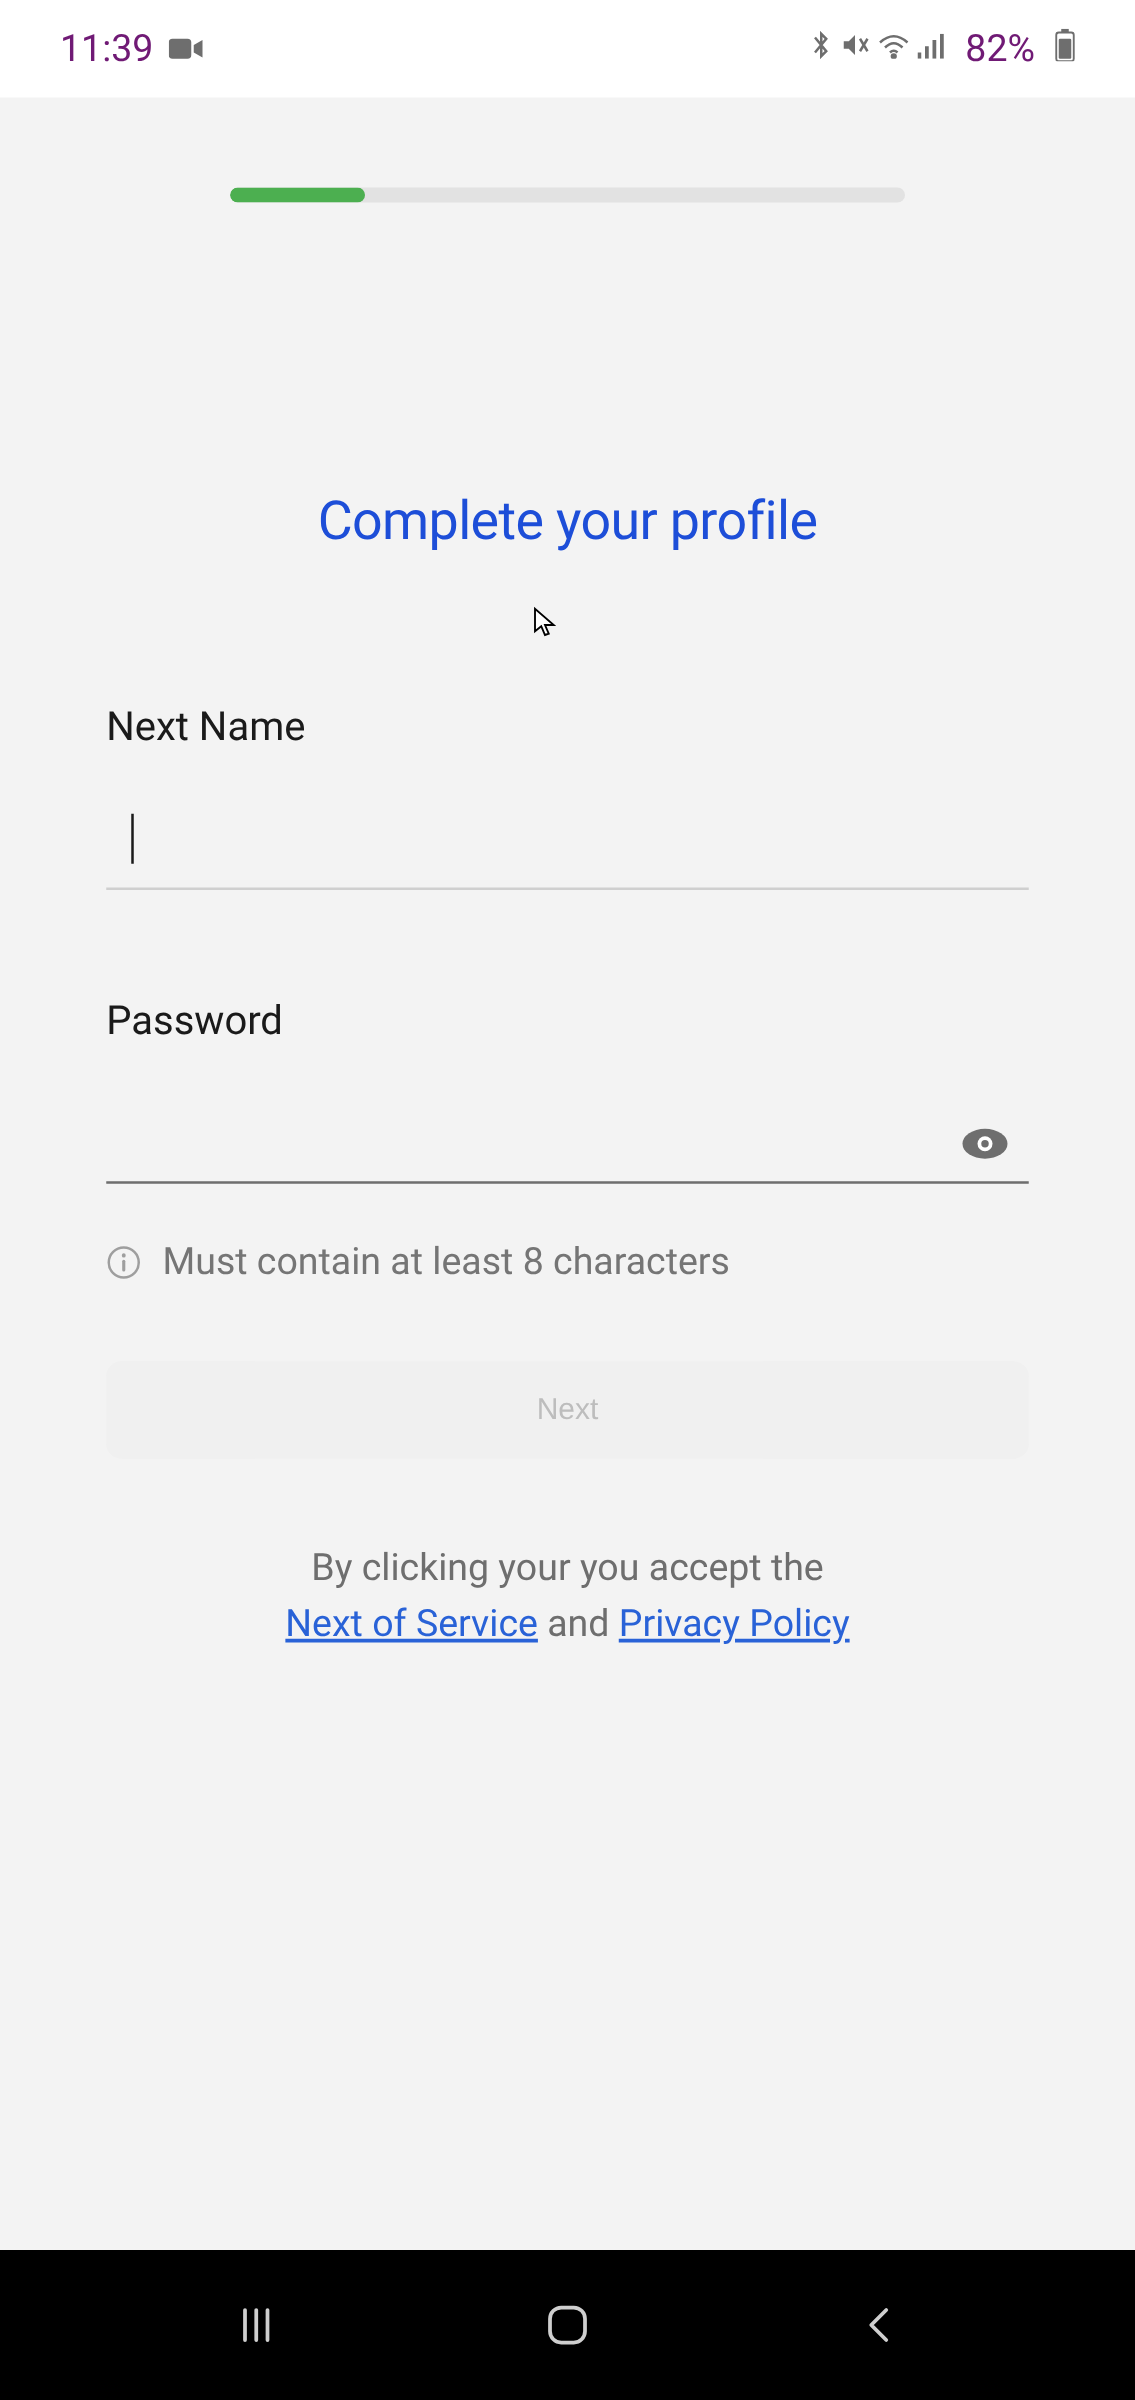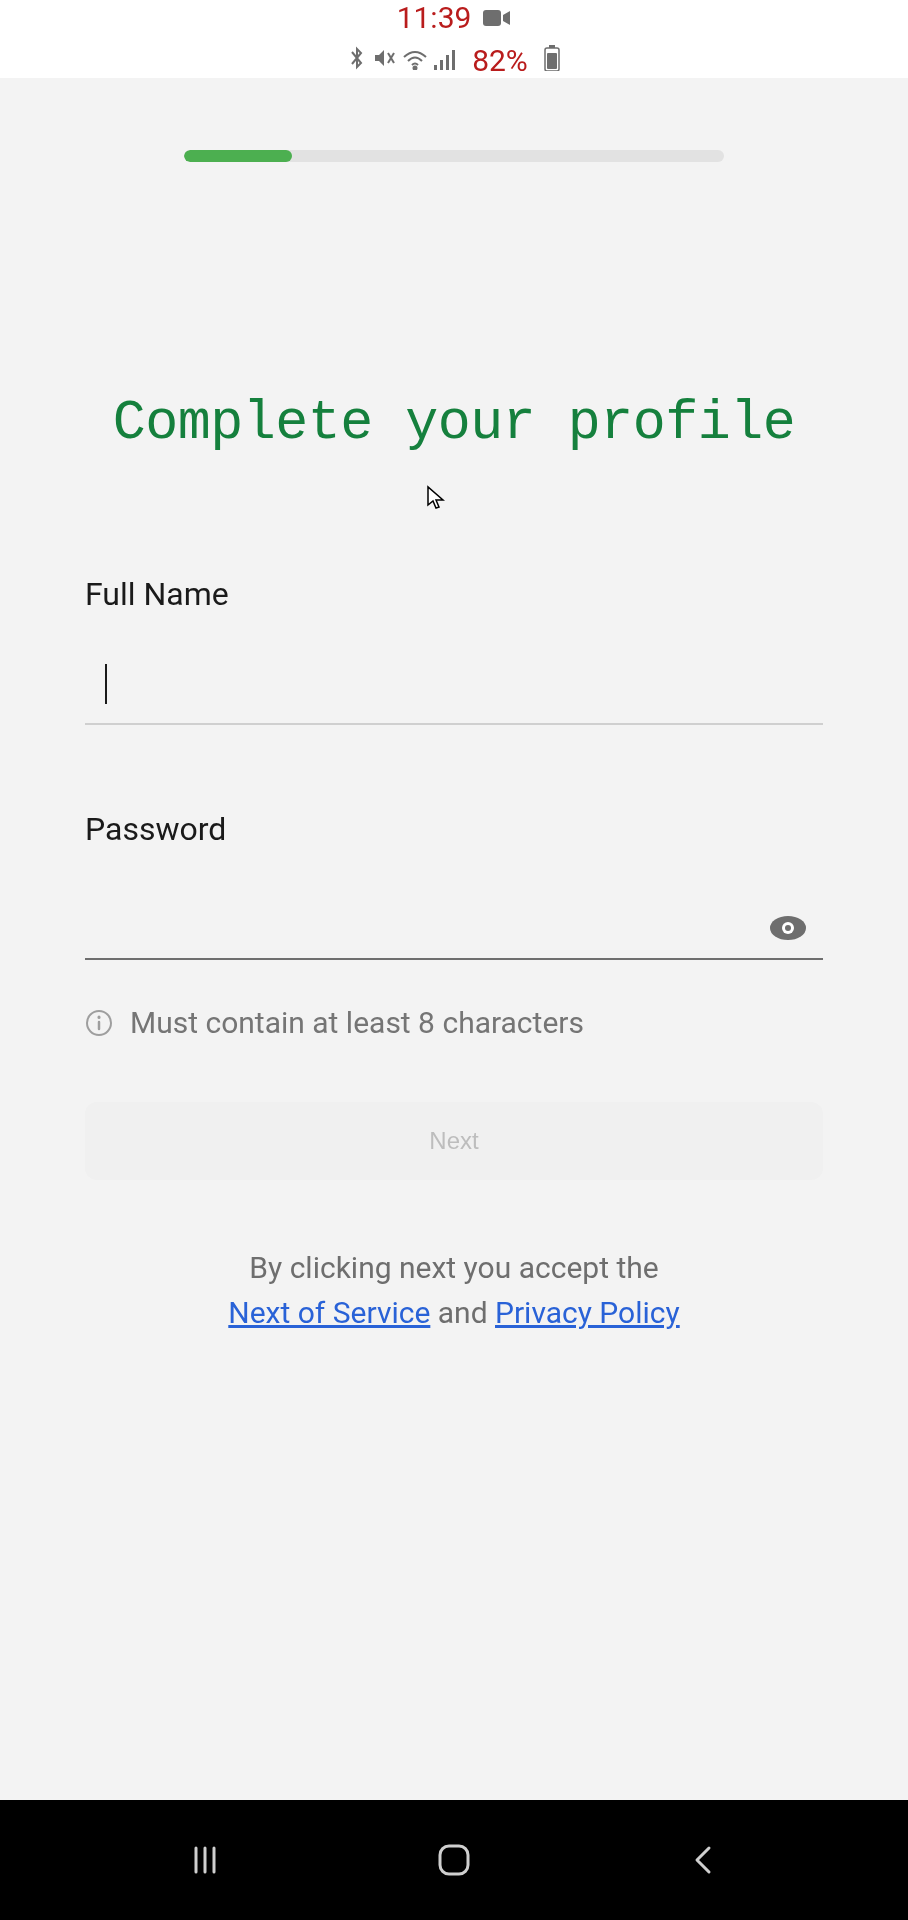--- a/index.html
+++ b/index.html
@@ -16,24 +16,23 @@
       overflow: hidden;
       position: relative;
     }
     
     .status-bar {
       height: 78px;
       background: #ffffff;
       display: flex;
       align-items: center;
       justify-content: space-between;
-      padding: 0 63px;
+      padding: 0 48px;
       font-size: 30px;
-      color: #b91c1c;
-      flex-direction: column;
+      color: #701a75;
     }
     
     .status-left {
       display: flex;
       align-items: center;
       gap: 12px;
     }
     
     .status-right {
       display: flex;
@@ -70,27 +69,26 @@
     }
     
     .progress-fill {
       height: 100%;
       width: 20%;
       background: #4caf50;
       border-radius: 6px;
     }
     
     .page-title {
-      font-size: 55px;
+      font-size: 43px;
       font-weight: 400;
-      color: #15803d;
+      color: #1d4ed8;
       text-align: center;
       margin-top: 230px;
       letter-spacing: -0.5px;
-      font-family: Liberation Mono, monospace;
     }
     
     .form-section {
       margin-top: 120px;
     }
     
     .field-label {
       font-size: 32px;
       color: #1a1a1a;
       margin-bottom: 35px;
@@ -272,21 +270,21 @@
     <div class="progress-bar">
       <div class="progress-fill"></div>
     </div>
   </div>
 
   <h1 class="page-title">Complete your profile</h1>
 
   <div class="form-section">
     
     <div>
-      <div class="field-label">Full Name</div>
+      <div class="field-label">Next Name</div>
       <div style="position:relative;">
         <input type="text" class="input-field" value="" style="">
         <span class="input-cursor" style="position:absolute; left:14px; top:16px;"></span>
       </div>
     </div>
     
     <div class="password-section">
       <div class="field-label">Password</div>
       <div class="password-wrapper">
         <input type="password" class="input-field" value="" style="">
@@ -307,21 +305,21 @@
             <line x1="14" y1="13" x2="14" y2="20" stroke-width="2.5" stroke-linecap="round"></line>
           </svg>
         </span>
         <span>Must contain at least 8 characters</span>
       </div>
     </div>
     
     <button class="next-button">Next</button>
     
     <div class="legal-text">
-      <span>By clicking next you accept the</span><br>
+      <span>By clicking your you accept the</span><br>
       <a href="#" class="legal-link">Next of Service</a><span> and </span><a href="#" class="legal-link">Privacy Policy</a>
     </div>
     
   </div>
 
 </div>
 
 <div class="cursor-overlay">
   <svg width="26" height="26" viewBox="0 0 26 26">
     <path d="M3 2 L3 20 L8 16 L11 23 L14 22 L11 15 L18 15 Z" fill="#ffffff" stroke="#000000" stroke-width="1.5"></path>

